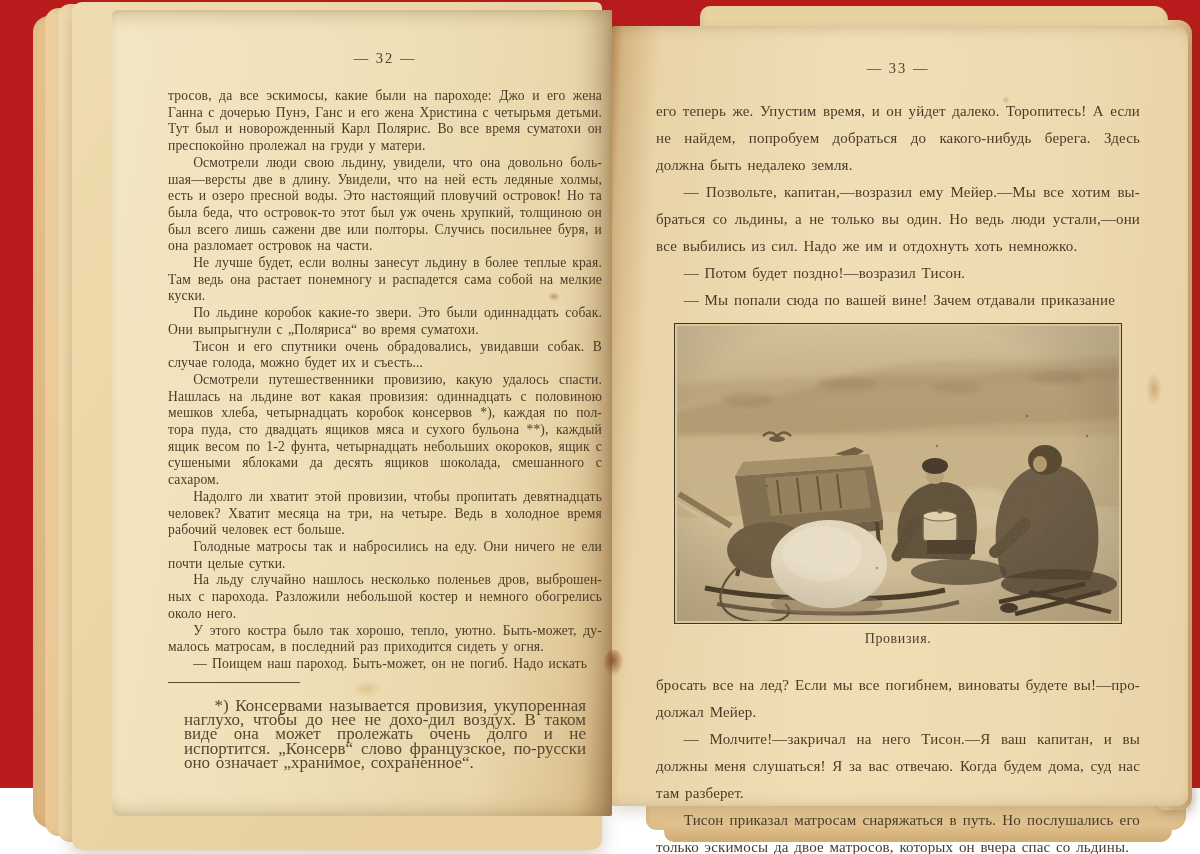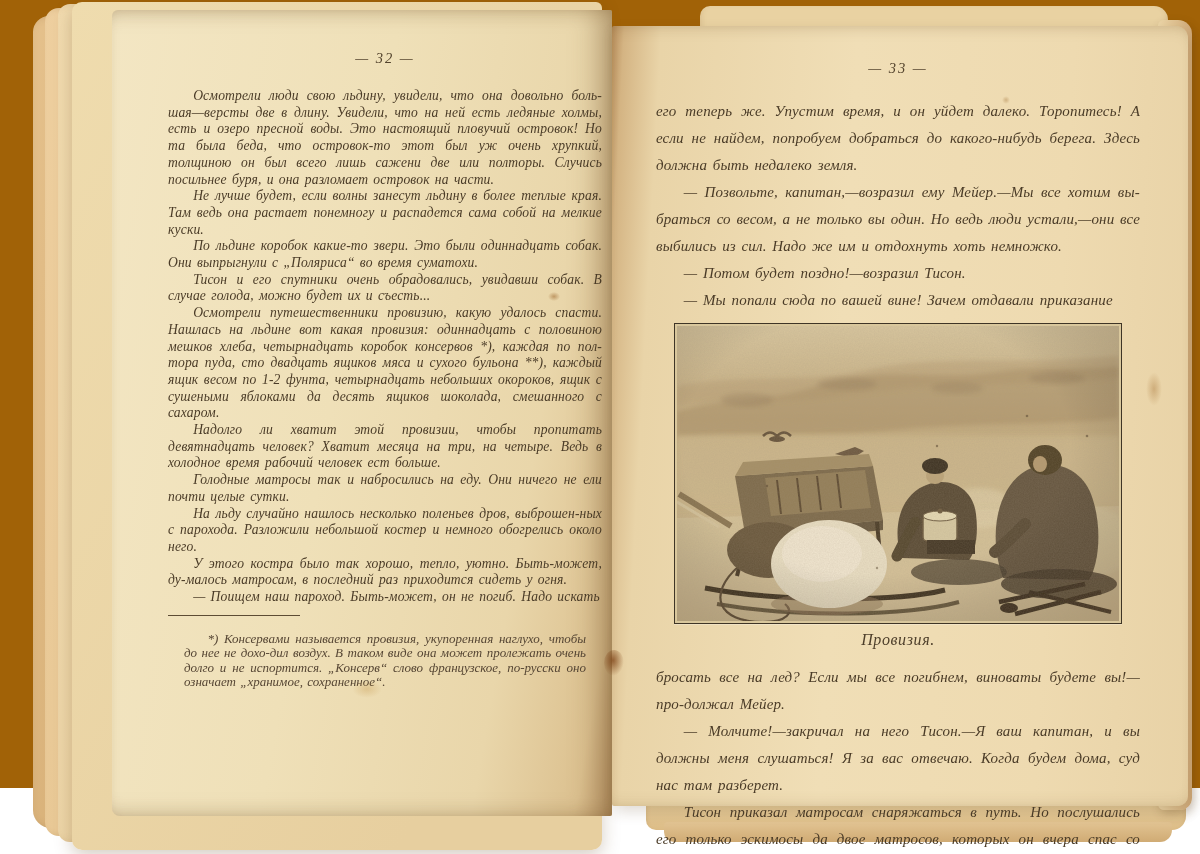--- a/index.html
+++ b/index.html
@@ -1,16 +1,16 @@
 <!DOCTYPE html>
 <html><head>
 <meta charset="utf-8">
 <style>
   html,body{margin:0;padding:0;background:#ffffff;width:1200px;height:854px;overflow:hidden;}
-  .scene{position:relative;width:1200px;height:788px;background:#a16207;font-family:"Liberation Serif","DejaVu Serif",serif;font-style:italic;}
+  .scene{position:relative;width:1200px;height:788px;background:#b91c1c;font-family:"Liberation Serif","DejaVu Serif",serif;}
 
   
   .edge{position:absolute;}
   .edge-l1{left:33px;top:16px;width:88px;height:812px;background:linear-gradient(100deg,#e5c18c,#d9b27a 70%,#cfa167);border-radius:16px 6px 10px 18px;box-shadow:inset -4px 0 8px rgba(120,80,30,.25);}
   .edge-l2{left:45px;top:8px;width:86px;height:828px;background:linear-gradient(97deg,#eecf9f,#e4c38e);border-radius:14px 4px 8px 14px;box-shadow:inset -5px 0 7px rgba(140,95,40,.22);}
   .edge-l3{left:58px;top:4px;width:82px;height:838px;background:linear-gradient(95deg,#f2dcb0,#e9d0a0);border-radius:12px 4px 6px 12px;box-shadow:inset -6px 0 8px rgba(150,105,50,.2);}
   .edge-under-left{left:72px;top:2px;width:530px;height:848px;background:linear-gradient(120deg,#efdcae,#e7cf9f 80%);border-radius:10px 6px 10px 10px;box-shadow:0 6px 18px rgba(90,60,20,.25);}
   .edge-tr{left:700px;top:6px;width:468px;height:46px;background:#e9d2a2;border-radius:10px 14px 4px 4px;box-shadow:inset 0 -4px 6px rgba(140,95,40,.25);}
   .edge-br1{left:646px;top:796px;width:540px;height:34px;background:linear-gradient(#ead2a2,#dcbc86);border-radius:4px 4px 14px 10px;box-shadow:inset 0 4px 5px rgba(140,95,40,.22);}
   .edge-br2{left:664px;top:822px;width:508px;height:20px;background:linear-gradient(#e2c априори)}
@@ -29,26 +29,26 @@
   .page-inner-left{position:absolute;left:56px;top:40px;width:434px;}
   .page-inner-right{position:absolute;left:44px;top:34px;width:484px;}
 
   .pg-header{text-align:center;font-size:14.5px;letter-spacing:2px;color:#52422c;margin:0 0 21px 0;}
   .body-text p{margin:0;text-align:justify;text-indent:1.85em;word-spacing:.12em;letter-spacing:.15px;}
   .page-left .body-text p{font-size:13.6px;line-height:16.7px;}
   .page-right .body-text p{font-size:15px;line-height:27px;}
   .body-text p.cont{text-indent:0;}
 
   .footnote-rule{width:132px;border:0;border-top:1px solid #5d4c34;margin:9px 0 7px 0;}
-  .footnotes p{margin:16px;text-align:justify;text-indent:1.8em;font-size:13px;line-height:14.4px;color:#564634;word-spacing:.08em;}
+  .footnotes p{margin:16px;text-align:justify;text-indent:1.8em;font-size:17px;line-height:14.4px;color:#564634;word-spacing:.08em;}
 
   
   .figure{margin:9px auto 0 auto;width:442px;border:1.5px solid #3f3526;padding:2px;background:#d9c79c;box-shadow:0 1px 0 rgba(255,255,255,.25);}
   .figure svg{display:block;width:442px;height:295px;}
-  .fig-caption{text-align:center;font-size:16px;letter-spacing:.6px;color:#4e3f2b;margin:7px 0 15px 0;}
+  .fig-caption{text-align:center;font-size:14px;letter-spacing:.6px;color:#4e3f2b;margin:7px 0 25px 0;}
 
   .footer-row{display:flex;justify-content:space-between;align-items:baseline;margin-top:9px;padding:0 74px 0 36px;}
   .footer-title{font-size:12px;letter-spacing:.4px;color:#5a4936;}
   .footer-sig{font-size:13px;color:#4e3e2a;}
 
   
   .stain{position:absolute;border-radius:50%;pointer-events:none;}
   .stain-1{left:604px;top:650px;width:20px;height:26px;background:radial-gradient(ellipse at 45% 40%,rgba(122,62,18,.75),rgba(122,62,18,0) 70%);}
   .stain-2{left:352px;top:680px;width:30px;height:18px;background:radial-gradient(ellipse,rgba(190,140,60,.3),rgba(190,140,60,0) 70%);}
   .stain-3{left:548px;top:292px;width:12px;height:9px;background:radial-gradient(ellipse,rgba(150,92,32,.5),rgba(150,92,32,0) 72%);}
@@ -66,20 +66,21 @@
   <div class="edge edge-under-left"></div>
   <div class="edge edge-tr"></div>
   <div class="edge edge-br1"></div>
   <div class="edge edge-br2"></div>
   <div class="edge edge-r"></div>
 
   <div class="page page-left">
     <div class="page-inner-left">
       <div class="pg-header">— 32 —</div>
       <div class="body-text">
+        <p class="cont">тросов, да все эскимосы, какие были на пароходе: Джо и его жена Ганна с дочерью Пунэ, Ганс и его жена Христина с четырьмя детьми. Тут был и новорожденный Карл Полярис. Во все время суматохи он преспокойно пролежал на груди у матери.</p>
         <p>Осмотрели люди свою льдину, увидели, что она довольно боль-шая—версты две в длину. Увидели, что на ней есть ледяные холмы, есть и озеро пресной воды. Это настоящий пловучий островок! Но та была беда, что островок-то этот был уж очень хрупкий, толщиною он был всего лишь сажени две или полторы. Случись посильнее буря, и она разломает островок на части.</p>
         <p>Не лучше будет, если волны занесут льдину в более теплые края. Там ведь она растает понемногу и распадется сама собой на мелкие куски.</p>
         <p>По льдине коробок какие-то звери. Это были одиннадцать собак. Они выпрыгнули с „Поляриса“ во время суматохи.</p>
         <p>Тисон и его спутники очень обрадовались, увидавши собак. В случае голода, можно будет их и съесть...</p>
         <p>Осмотрели путешественники провизию, какую удалось спасти. Нашлась на льдине вот какая провизия: одиннадцать с половиною мешков хлеба, четырнадцать коробок консервов *), каждая по пол-тора пуда, сто двадцать ящиков мяса и сухого бульона **), каждый ящик весом по 1-2 фунта, четырнадцать небольших окороков, ящик с сушеными яблоками да десять ящиков шоколада, смешанного с сахаром.</p>
         <p>Надолго ли хватит этой провизии, чтобы пропитать девятнадцать человек? Хватит месяца на три, на четыре. Ведь в холодное время рабочий человек ест больше.</p>
         <p>Голодные матросы так и набросились на еду. Они ничего не ели почти целые сутки.</p>
         <p>На льду случайно нашлось несколько поленьев дров, выброшен-ных с парохода. Разложили небольшой костер и немного обогрелись около него.</p>
         <p>У этого костра было так хорошо, тепло, уютно. Быть-может, ду-малось матросам, в последний раз приходится сидеть у огня.</p>
         <p>— Поищем наш пароход. Быть-может, он не погиб. Надо искать</p>
@@ -89,21 +90,21 @@
         <p>*) Консервами называется провизия, укупоренная наглухо, чтобы до нее не дохо-дил воздух. В таком виде она может пролежать очень долго и не испортится. „Консерв“ слово французское, по-русски оно означает „хранимое, сохраненное“.</p>
       </div>
     </div>
   </div>
 
   <div class="page page-right">
     <div class="page-inner-right">
       <div class="pg-header">— 33 —</div>
       <div class="body-text">
         <p class="cont">его теперь же. Упустим время, и он уйдет далеко. Торопитесь! А если не найдем, попробуем добраться до какого-нибудь берега. Здесь должна быть недалеко земля.</p>
-        <p>— Позвольте, капитан,—возразил ему Мейер.—Мы все хотим вы-браться со весом, а не только вы один. Но ведь люди устали,—они все выбились из сил. Надо же им и отдохнуть хоть немножко.</p>
+        <p>— Позвольте, капитан,—возразил ему Мейер.—Мы все хотим вы-браться со льдины, а не только вы один. Но ведь люди устали,—они все выбились из сил. Надо же им и отдохнуть хоть немножко.</p>
         <p>— Потом будет поздно!—возразил Тисон.</p>
         <p>— Мы попали сюда по вашей вине! Зачем отдавали приказание</p>
       </div>
 
       <div class="figure">
         <svg viewBox="0 0 442 295" preserveAspectRatio="none">
           <defs>
             <linearGradient id="bgGrad" x1="0" y1="0" x2="0" y2="1">
               <stop offset="0" stop-color="#d8c69e"></stop>
               <stop offset="0.32" stop-color="#c2aa7e"></stop>

